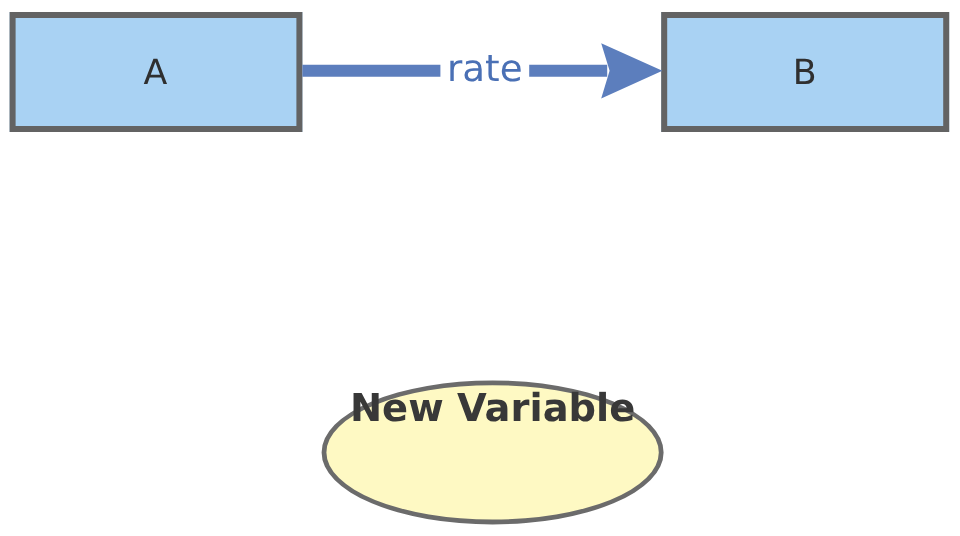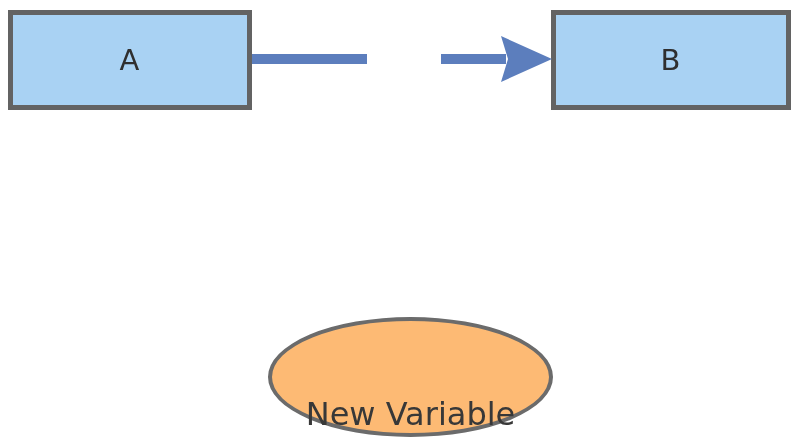--- a/index.html
+++ b/index.html
@@ -50,26 +50,27 @@
     white-space: nowrap;
     user-select: none;
   }
   .variable-ellipse {
     position: absolute;
     box-sizing: border-box;
     left: 268px;
     top: 317px;
     width: 285px;
     height: 120px;
-    background: #fdba74;
+    background: #fef9c3;
     border: 4px solid #6b6b6b;
     border-radius: 50%;
     display: flex;
-    align-items: flex-end;
+    align-items: flex-start;
     justify-content: center;
+    font-weight: bold;
   }
   .variable-label {
     font-size: 32px;
     color: #383838;
     white-space: nowrap;
     user-select: none;
   }
 </style>
 </head>
 <body>
@@ -83,18 +84,19 @@
   <div class="stock stock-b">
     <span class="stock-label">B</span>
   </div>
 
   <svg class="flow-svg" viewBox="0 0 800 447" xmlns="http://www.w3.org/2000/svg">
     <line x1="252" y1="59" x2="367" y2="59" stroke-width="10" stroke="#5c7ebd"></line>
     <line x1="441" y1="59" x2="506" y2="59" stroke-width="10" stroke="#5c7ebd"></line>
     <polygon points="501,36 552,59 501,82 508,59" fill="#5c7ebd"></polygon>
   </svg>
 
+  <span class="flow-label">rate</span>
 
   <div class="variable-ellipse">
     <span class="variable-label">New Variable</span>
   </div>
 
 </div>
 
 </body></html>

